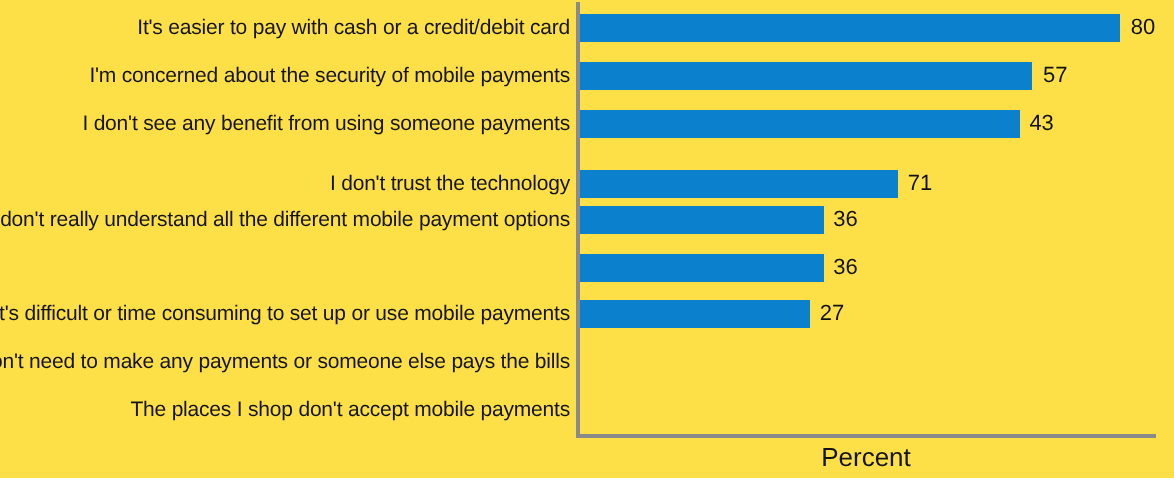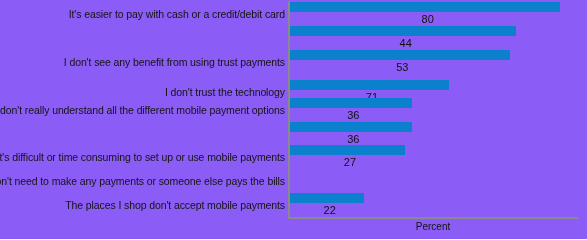--- a/index.html
+++ b/index.html
@@ -7,21 +7,21 @@
     padding: 0;
     background: #ffffff;
   }
   body {
     font-family: "Liberation Sans", sans-serif;
   }
   #chart-root {
     position: relative;
     width: 587px;
     height: 239px;
-    background: #8b5cf6;
+    background: #fde047;
     overflow: hidden;
   }
 
   
   #plot-area {
     position: absolute;
     left: 0;
     top: 0;
     width: 587px;
     height: 219px;
@@ -76,21 +76,20 @@
     letter-spacing: -0.1px;
   }
 
   .bar-wrap {
     position: absolute;
     left: 290px;
     top: 0;
     height: 24px;
     display: flex;
     align-items: center;
-    flex-direction: column;
   }
 
   .bar {
     height: 14px;
     background: #0b80cd;
     display: block;
   }
 
   .bar-value {
     font-size: 11px;
@@ -99,50 +98,51 @@
     line-height: 14px;
     white-space: nowrap;
   }
 
   #axis-title {
     position: absolute;
     left: 288px;
     top: 221px;
     width: 290px;
     text-align: center;
-    font-size: 10px;
+    font-size: 13px;
     color: #141414;
   }
 </style>
 </head>
 <body>
 
 <div id="chart-root">
 
   <div id="plot-area">
 
     <div id="rows">
         <div class="bar-row" style="top: 2px;">
           <div class="cat-label">It's easier to pay with cash or a credit/debit card</div>
           <div class="bar-wrap">
             <div class="bar" style="width: 270.4px; background: rgb(11, 128, 205);"></div>
             <span class="bar-value">80</span>
           </div>
         </div>
         <div class="bar-row" style="top: 25.9px;">
+          <div class="cat-label">I'm concerned about the security of mobile payments</div>
           <div class="bar-wrap">
             <div class="bar" style="width: 226.46px; background: rgb(11, 128, 205);"></div>
-            <span class="bar-value">44</span>
+            <span class="bar-value">57</span>
           </div>
         </div>
         <div class="bar-row" style="top: 49.8px;">
-          <div class="cat-label">I don't see any benefit from using trust payments</div>
+          <div class="cat-label">I don't see any benefit from using someone payments</div>
           <div class="bar-wrap">
             <div class="bar" style="width: 219.7px; background: rgb(11, 128, 205);"></div>
-            <span class="bar-value">53</span>
+            <span class="bar-value">43</span>
           </div>
         </div>
         <div class="bar-row" style="top: 80px;">
           <div class="cat-label">I don't trust the technology</div>
           <div class="bar-wrap">
             <div class="bar" style="width: 158.86px; background: rgb(11, 128, 205);"></div>
             <span class="bar-value">71</span>
           </div>
         </div>
         <div class="bar-row" style="top: 97.6px;">
@@ -163,24 +163,20 @@
           <div class="bar-wrap">
             <div class="bar" style="width: 114.92px; background: rgb(11, 128, 205);"></div>
             <span class="bar-value">27</span>
           </div>
         </div>
         <div class="bar-row" style="top: 169.3px;">
           <div class="cat-label">I don't need to make any payments or someone else pays the bills</div>
         </div>
         <div class="bar-row" style="top: 193.2px;">
           <div class="cat-label">The places I shop don't accept mobile payments</div>
-          <div class="bar-wrap">
-            <div class="bar" style="width: 74.36px; background: rgb(11, 128, 205);"></div>
-            <span class="bar-value">22</span>
-          </div>
         </div>
       </div>
 
     <div id="value-axis"></div>
     <div id="category-axis"></div>
 
   </div>
 
   <div id="axis-title">Percent</div>
 

